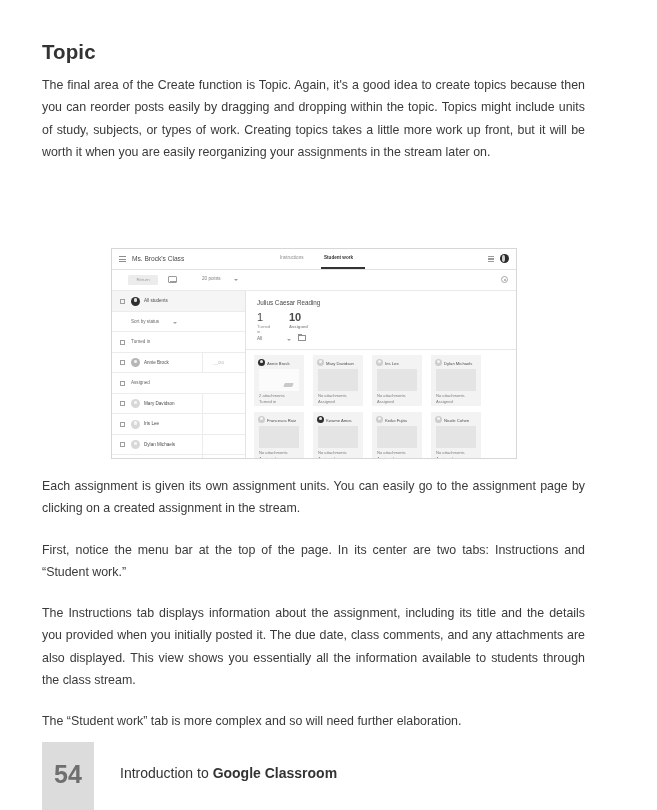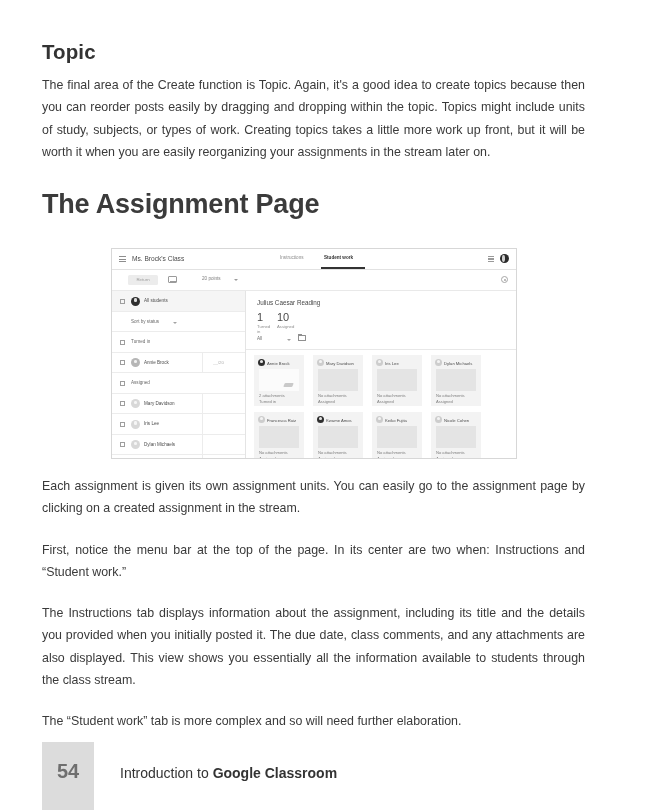--- a/index.html
+++ b/index.html
@@ -328,21 +328,21 @@
   .gc-stats {
     position: absolute;
     left: 11px; top: 20px;
   }
   .gc-stat {
     position: absolute;
     top: 0;
     text-align: left;
   }
   .gc-stat.s1 { left: 0; }
-  .gc-stat.s2 { left: 20px; }
+  .gc-stat.s2 { left: 32px; font-weight: bold; }
   .gc-stat-num {
     font-size: 11px;
     color: #4a4a4a;
     line-height: 12px;
     display: block;
   }
   .gc-stat-lbl {
     font-size: 4.2px;
     color: #8f8f8f;
     display: block;
@@ -478,21 +478,21 @@
     width: 52px;
     height: 68px;
     background: #dcdcdc;
   }
   .footer-pagenum {
     position: absolute;
     left: 0;
     top: 18px;
     width: 52px;
     text-align: center;
-    font-size: 20px;
+    font-size: 25px;
     font-weight: bold;
     color: #6f6f6f;
   }
   .footer-text {
     position: absolute;
     left: 120px;
     top: 765px;
     font-size: 14px;
     color: #333333;
     white-space: nowrap;
@@ -500,21 +500,20 @@
   .footer-text b { font-weight: bold; }
 </style>
 </head>
 <body>
 
 <div class="page">
 
   <div class="content">
     <h2 class="topic-heading">Topic</h2>
     <p class="para">The final area of the Create function is Topic. Again, it's a good idea to create topics because then you can reorder posts easily by dragging and dropping within the topic. Topics might include units of study, subjects, or types of work. Creating topics takes a little more work up front, but it will be worth it when you are easily reorganizing your assignments in the stream later on.</p>
-    <h1 class="section-heading">The Assignment Page</h1>
   </div>
 
   <div class="figure">
 
     <div class="gc-topbar">
       <div class="gc-hamburger">
         <i></i>
           <i></i>
           <i></i>
       </div>
@@ -687,21 +686,21 @@
           </div>
 
         </div>
       </div>
 
     </div>
   </div>
 
   <div class="content" style="top: 475px;">
     <p class="para">Each assignment is given its own assignment units. You can easily go to the assignment page by clicking on a created assignment in the stream.</p>
-    <p class="para" style="margin-top:19px;">First, notice the menu bar at the top of the page. In its center are two when: Instructions and “Student work.”</p>
+    <p class="para" style="margin-top:19px;">First, notice the menu bar at the top of the page. In its center are two tabs: Instructions and “Student work.”</p>
     <p class="para" style="margin-top:19px;">The Instructions tab displays information about the assignment, including its title and the details you provided when you initially posted it. The due date, class comments, and any attachments are also displayed. This view shows you essentially all the information available to students through the class stream.</p>
     <p class="para last-nojust" style="margin-top:19px;">The “Student work” tab is more complex and so will need further elaboration.</p>
   </div>
 
   <div class="footer-box">
     <div class="footer-pagenum">54</div>
   </div>
   <div class="footer-text">
     <span>Introduction to </span><b>Google Classroom</b>
   </div>

